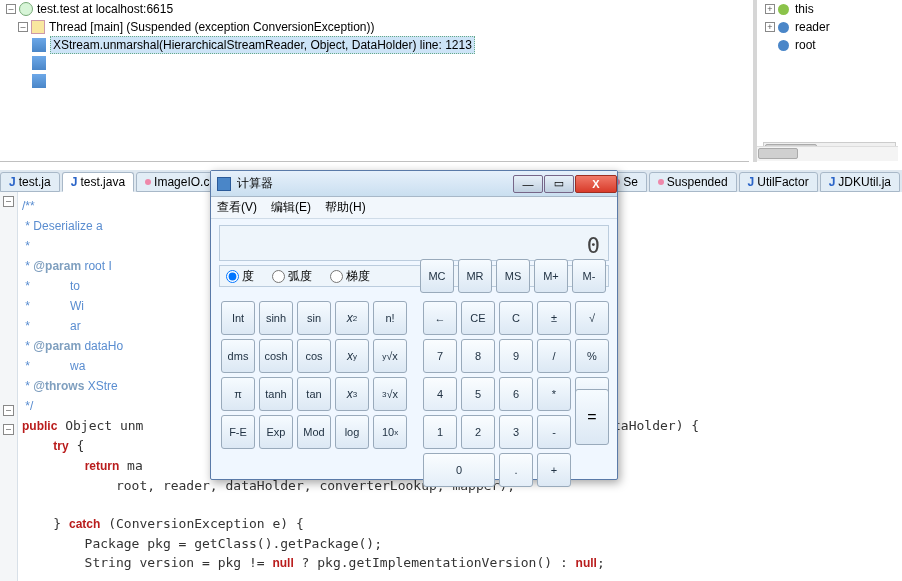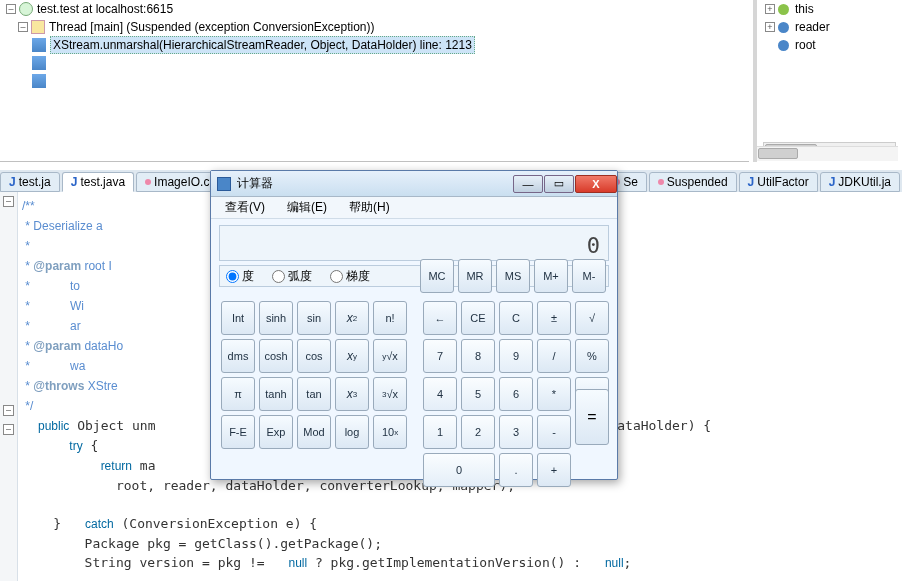--- a/index.html
+++ b/index.html
@@ -33,35 +33,35 @@
 .tab { height: 20px; padding: 2px 8px; border: 1px solid #a8b8c8; background: #e2edf6; margin-right: 2px; display: flex; align-items: center; border-radius: 3px 3px 0 0; }
 .tab.active { background: #fff; border-bottom: 1px solid #fff; }
 .tab .dot { width: 6px; height: 6px; background: #e8a; border-radius: 50%; margin-right: 3px; }
 .tab .j { color: #2a64c8; font-weight: bold; margin-right: 3px; }
 
 
 .code-area { position: absolute; left: 0; top: 192px; width: 902px; height: 389px; background: #fff; font-family: Consolas, monospace; }
 .gutter { position: absolute; left: 0; top: 0; width: 18px; height: 100%; background: #f4f6f8; border-right: 1px solid #d8e0e8; }
 .code { position: absolute; left: 22px; top: 4px; white-space: pre; font-family: Consolas, monospace; font-size: 13px; line-height: 19px; color: #333; }
 .jd { color: #5a8dd0; }
-.kw { color: #0369a1; font-weight: normal; margin-left: 16px; }
+.kw { color: #b91c1c; font-weight: bold; }
 .ann { color: #7f9fbf; font-weight: bold; }
 .fold { position: absolute; left: 3px; width: 11px; height: 11px; border: 1px solid #888; font-size: 9px; line-height: 9px; text-align: center; color: #555; background: #fff; }
 
 
 .calc { position: absolute; left: 210px; top: 170px; width: 408px; height: 310px; background: #f0f7ff; border: 1px solid #5a7aa8; box-shadow: 2px 3px 10px rgba(0,0,0,.35); z-index: 50; border-radius: 2px; }
 .calc .titlebar { height: 26px; background: linear-gradient(#e6f0fb,#cadff0); display: flex; align-items: center; padding-left: 6px; border-bottom: 1px solid #a8b8c8; }
 .calc .title-ico { width: 14px; height: 14px; background: #4a86c8; margin-right: 6px; border: 1px solid #2a5a9a; }
 .calc .title-txt { flex: 1; font-size: 12px; }
 .calc .win-btns { display: flex; }
 .calc .win-btn { width: 30px; height: 18px; border: 1px solid #768; margin-left: 1px; display: flex; align-items: center; justify-content: center; font-size: 11px; background: linear-gradient(#e8f0f8,#c0d0e0); border-radius: 2px; }
 .calc .win-btn.max { }
 .calc .win-btn.close { width: 42px; background: linear-gradient(#f07a6a,#d83b2a); color: #fff; font-weight: bold; border-color: #9c2f22; }
 .calc .menu { height: 22px; display: flex; align-items: center; padding-left: 6px; font-size: 12px; background: #f2f7fc; border-bottom: 1px solid #d0dce8; }
-.calc .menu span { margin-right: 14px; margin-left: 8px; }
+.calc .menu span { margin-right: 14px; }
 .calc .display { margin: 6px 8px 4px 8px; height: 36px; background: #eef5fb; border: 1px solid #bcd; display: flex; justify-content: flex-end; align-items: flex-end; padding: 2px 8px; font-family: Consolas, monospace; font-size: 22px; color: #444; }
 .calc .mode-row { margin: 2px 8px 4px 8px; height: 22px; background: #eef5fb; border: 1px solid #bcd; display: flex; align-items: center; padding-left: 6px; }
 .calc .mode-row label { margin-right: 18px; font-size: 11px; display: flex; align-items: center; }
 .calc .mode-row input { margin-right: 3px; }
 .calc .btn { width: 34px; height: 34px; margin: 2px; background: linear-gradient(#f6fbff,#dce8f4); border: 1px solid #9ab; border-radius: 3px; font-size: 11px; display: flex; align-items: center; justify-content: center; font-family: "Segoe UI", sans-serif; color: #234; }
 .calc .btn.num { background: linear-gradient(#fafdff,#e4eef8); }
 .calc .btn.wide { width: 72px; }
 .calc sup { font-size: 8px; }
 
 .sci-grid { position: absolute; left: 8px; top: 128px; }

